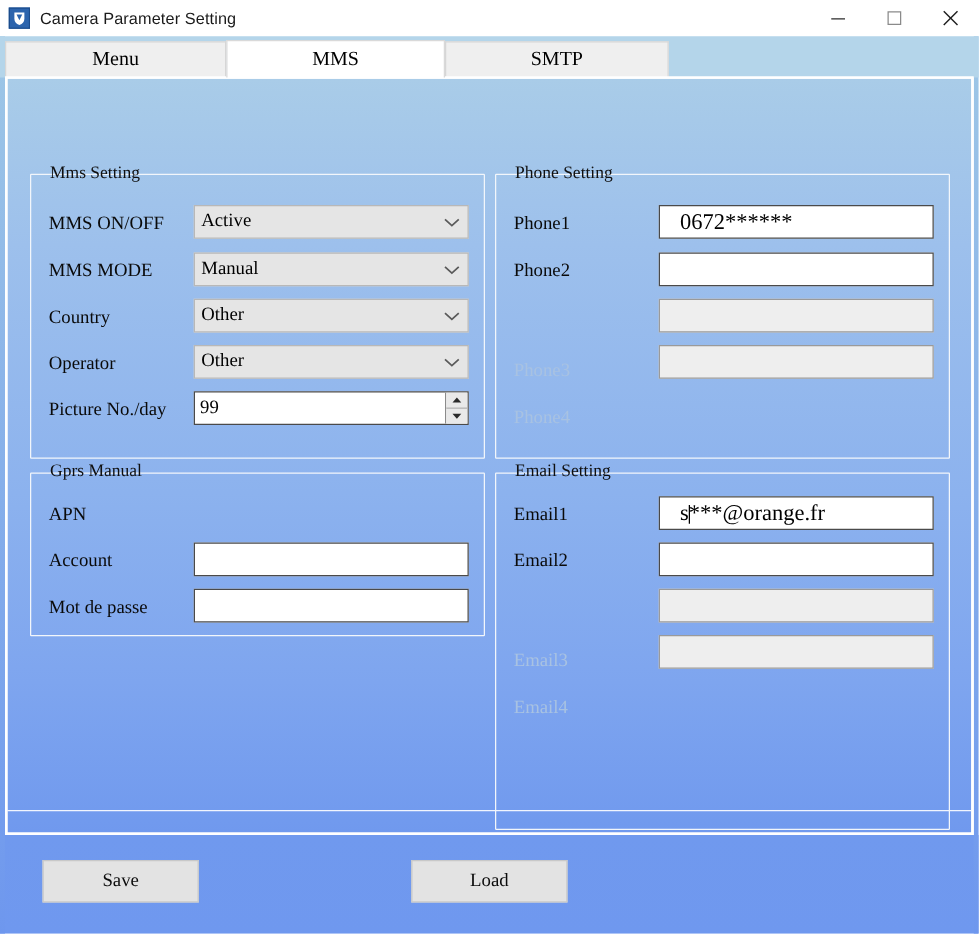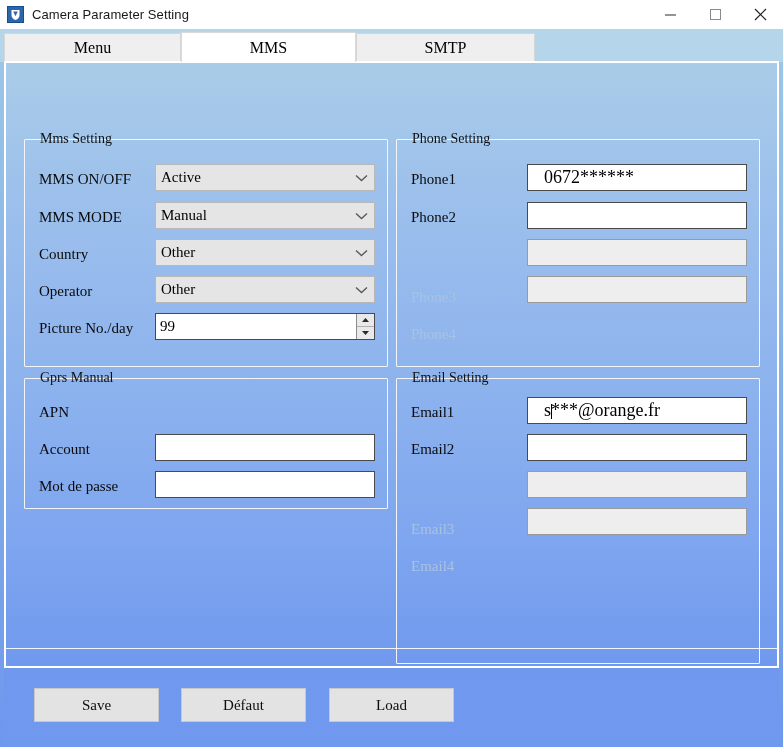--- a/index.html
+++ b/index.html
@@ -539,21 +539,18 @@
         </div>
       </div>
     </div>
 
   </div>
 
   <div class="btnbar">
     <div class="btn btn-save">
       <span>Save</span>
     </div>
-    <div class="btn btn-defaut">
-      <span>Défaut</span>
-    </div>
     <div class="btn btn-load">
       <span>Load</span>
     </div>
   </div>
 
 </div>
 
 </body></html>

